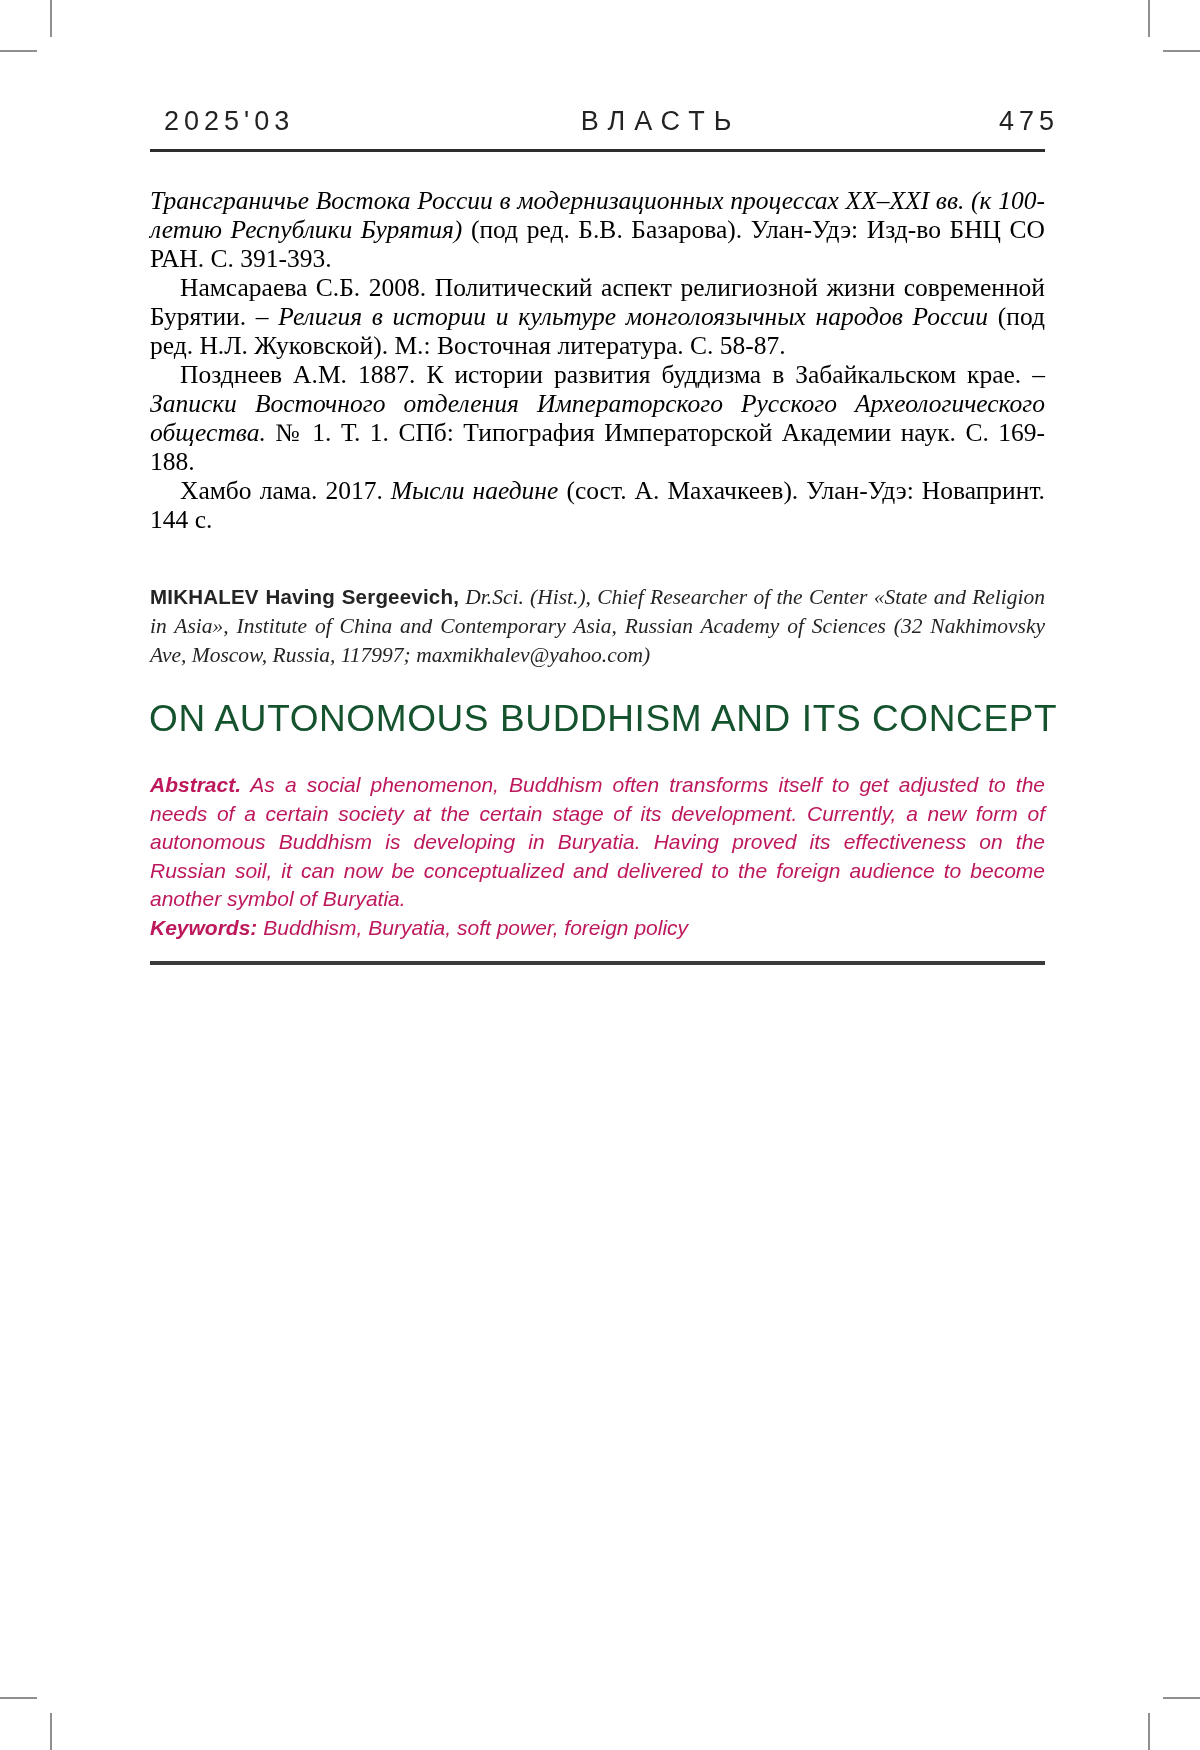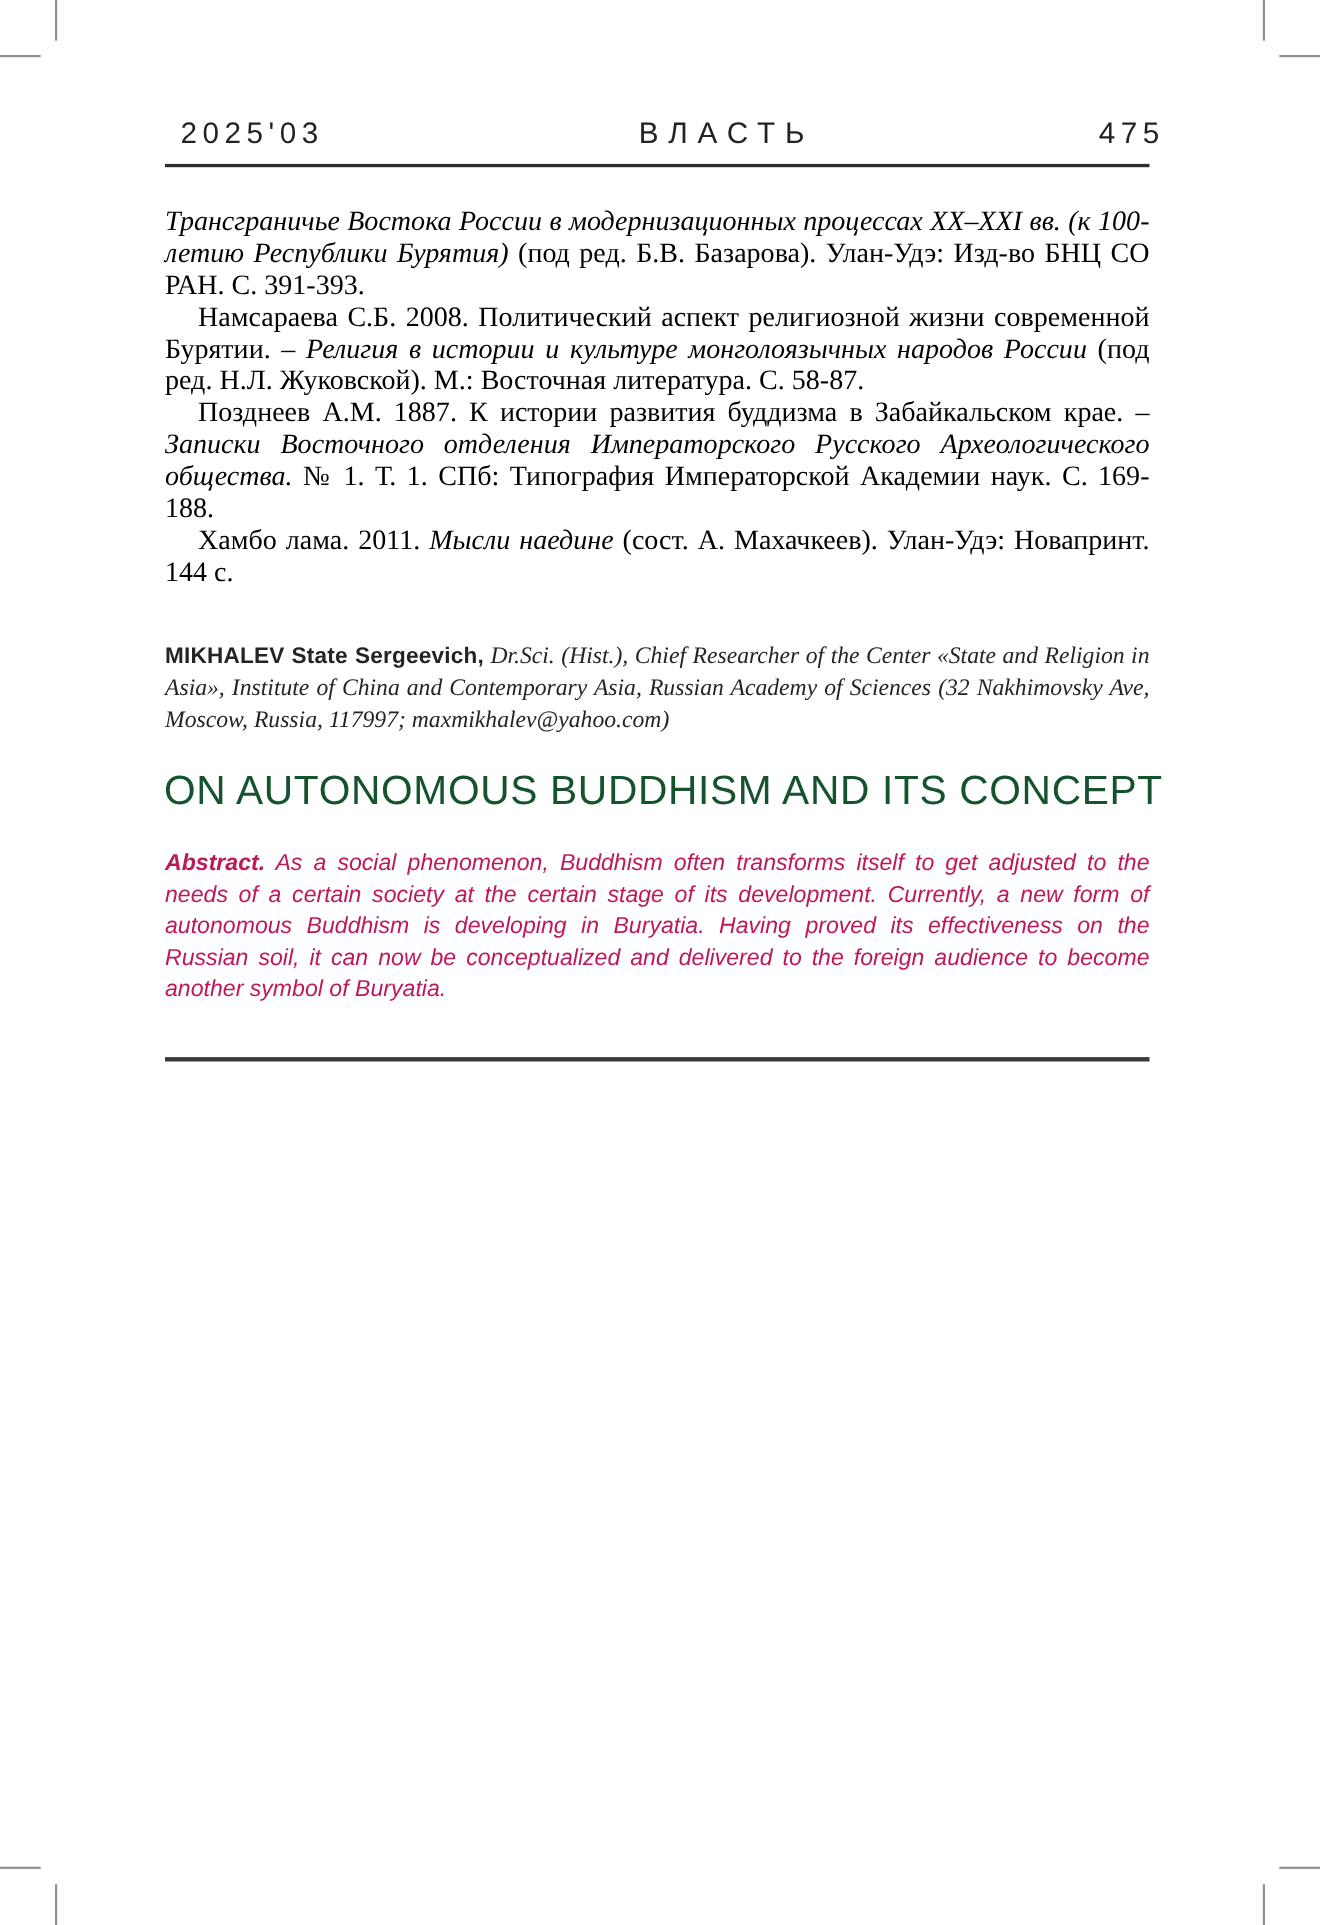--- a/index.html
+++ b/index.html
@@ -88,28 +88,29 @@
     <span class="rh-issue">2025'03</span>
     <span class="rh-journal">ВЛАСТЬ</span>
     <span class="rh-page">475</span>
   </div>
   <div class="head-rule"></div>
 
   <section class="references">
       <p class="ref"><span class="it">Трансграничье Востока России в модернизационных процессах XX–XXI вв. (к 100-летию Республики Бурятия)</span><span> (под ред. Б.В. Базарова). Улан-Удэ: Изд-во БНЦ СО РАН. С. 391-393.</span></p>
       <p class="ref indent"><span>Намсараева С.Б. 2008. Политический аспект религиозной жизни современной Бурятии. – </span><span class="it">Религия в истории и культуре монголоязычных народов России</span><span> (под ред. Н.Л. Жуковской). М.: Восточная литература. С. 58-87.</span></p>
       <p class="ref indent"><span>Позднеев А.М. 1887. К истории развития буддизма в Забайкальском крае. – </span><span class="it">Записки Восточного отделения Императорского Русского Археологического общества.</span><span> № 1. Т. 1. СПб: Типография Императорской Академии наук. С. 169-188.</span></p>
-      <p class="ref indent"><span>Хамбо лама. 2011. </span><span class="it">Мысли наедине</span><span> (сост. А. Махачкеев). Улан-Удэ: Новапринт. 144 с.</span></p>
+      <p class="ref indent"><span>Хамбо лама. 2017. </span><span class="it">Мысли наедине</span><span> (сост. А. Махачкеев). Улан-Удэ: Новапринт. 144 с.</span></p>
     </section>
 
   <section class="author">
-    <span class="author-name">MIKHALEV State Sergeevich,</span><span class="author-affil"> Dr.Sci. (Hist.), Chief Researcher of the Center «State and Religion in Asia», Institute of China and Contemporary Asia, Russian Academy of Sciences (32 Nakhimovsky Ave, Moscow, Russia, 117997; maxmikhalev@yahoo.com)</span>
+    <span class="author-name">MIKHALEV Having Sergeevich,</span><span class="author-affil"> Dr.Sci. (Hist.), Chief Researcher of the Center «State and Religion in Asia», Institute of China and Contemporary Asia, Russian Academy of Sciences (32 Nakhimovsky Ave, Moscow, Russia, 117997; maxmikhalev@yahoo.com)</span>
   </section>
 
   <h1 class="title">ON AUTONOMOUS BUDDHISM AND ITS CONCEPT</h1>
 
   <section class="abstract">
     <p><span class="ab-label">Abstract.</span><span> As a social phenomenon, Buddhism often transforms itself to get adjusted to the needs of a certain society at the certain stage of its development. Currently, a new form of autonomous Buddhism is developing in Buryatia. Having proved its effectiveness on the Russian soil, it can now be conceptualized and delivered to the foreign audience to become another symbol of Buryatia.</span></p>
+    <p><span class="ab-label">Keywords:</span><span> Buddhism, Buryatia, soft power, foreign policy</span></p>
   </section>
 
   <div class="end-rule"></div>
 
 </div>
 
 </body></html>

